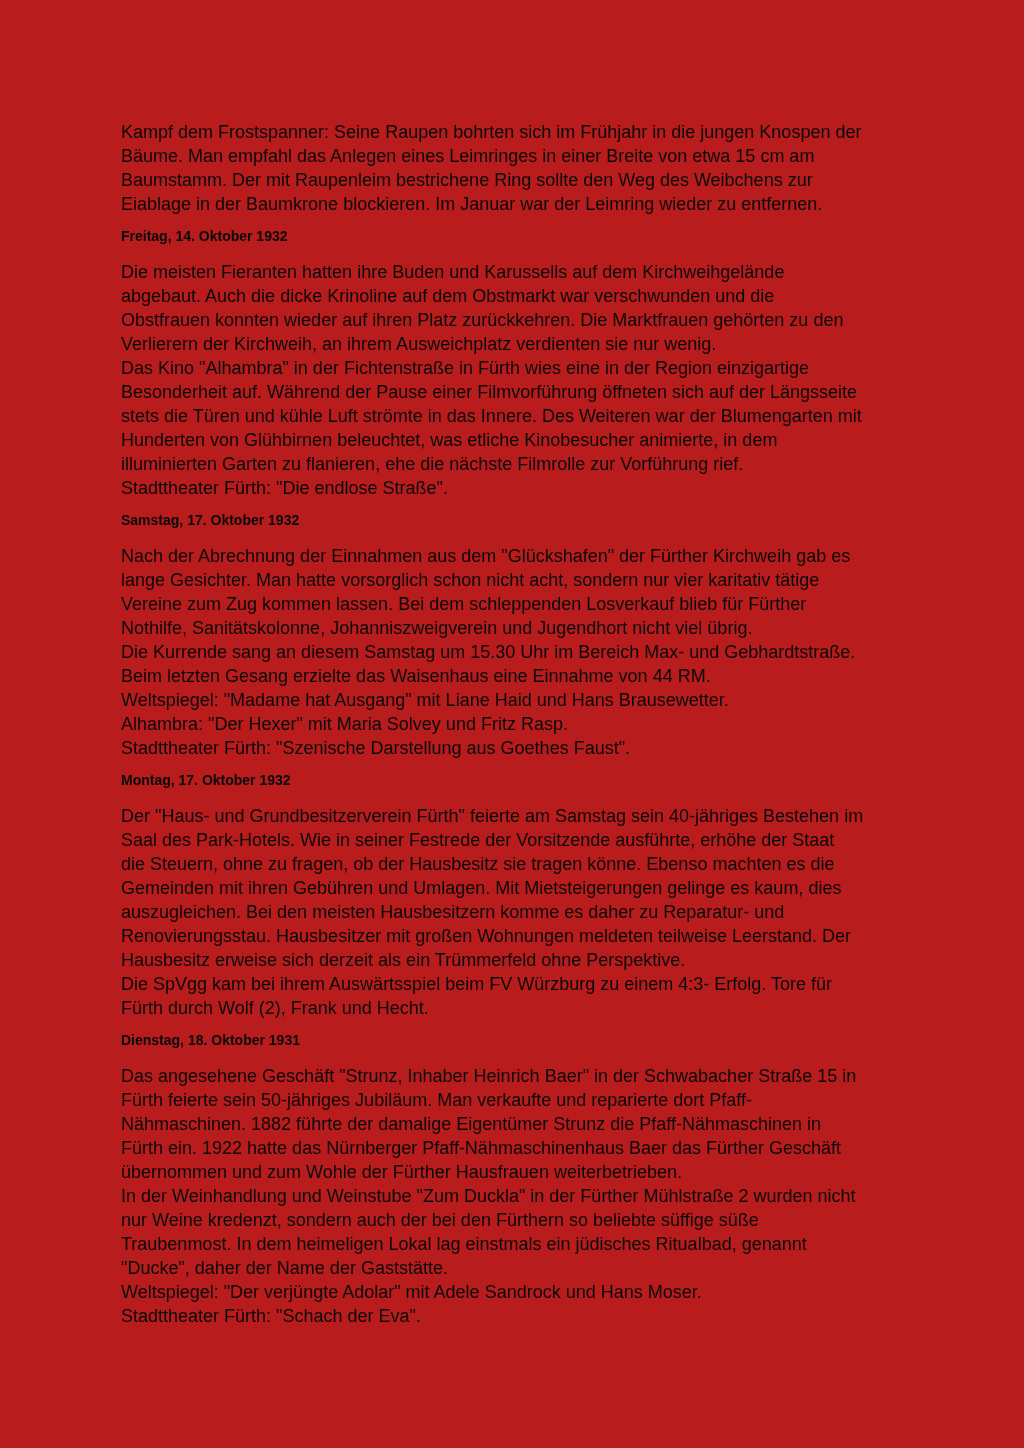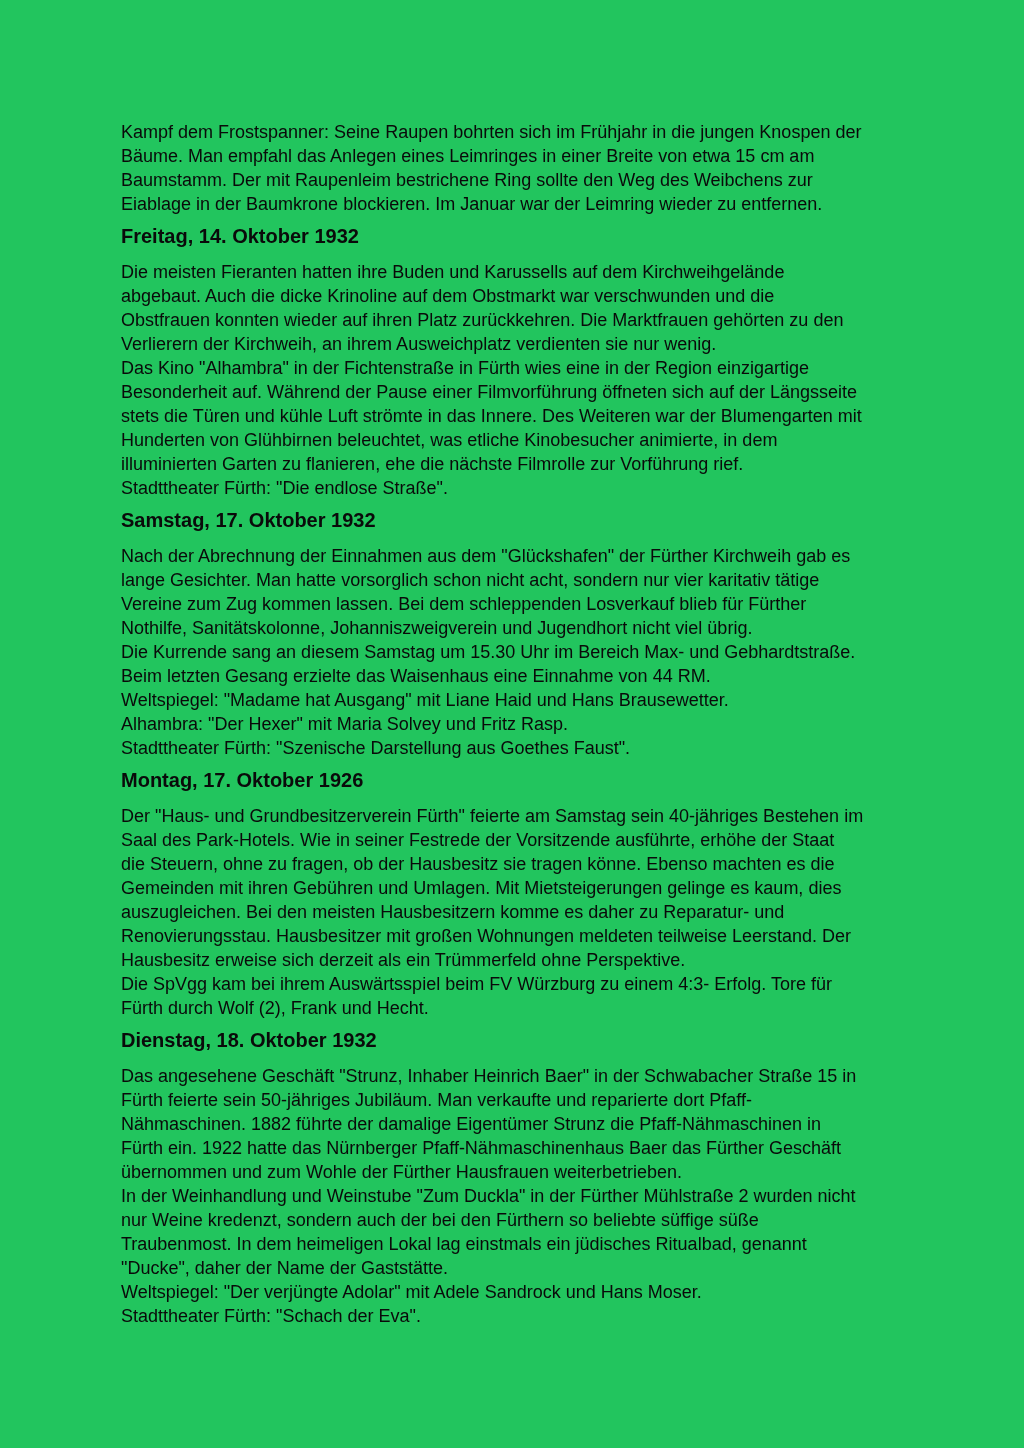--- a/index.html
+++ b/index.html
@@ -10,39 +10,39 @@
   body {
     width: 1024px;
     height: 1448px;
     overflow: hidden;
     position: relative;
     font-family: "Liberation Sans", sans-serif;
   }
   .page {
     position: absolute;
     inset: 0;
-    background: #22c55e;
+    background: #b91c1c;
   }
   .content {
     position: absolute;
     left: 121px;
     top: 120px;
     width: 884px;
   }
   .para {
     margin: 0 0 8px 0;
     font-size: 18px;
     line-height: 24px;
     font-weight: 400;
     color: #0a0a0a;
     white-space: pre-line; 
   }
   .heading {
     margin: 0 0 12px 0;
-    font-size: 20px;
+    font-size: 14px;
     line-height: 24px;
     font-weight: 700;
     color: #0a0a0a;
   }
 </style>
 </head>
 <body>
 
 <div class="page">
   <div class="content">
@@ -75,34 +75,34 @@
 Vereine zum Zug kommen lassen. Bei dem schleppenden Losverkauf blieb für Fürther
 Nothilfe, Sanitätskolonne, Johanniszweigverein und Jugendhort nicht viel übrig.
 Die Kurrende sang an diesem Samstag um 15.30 Uhr im Bereich Max- und Gebhardtstraße.
 Beim letzten Gesang erzielte das Waisenhaus eine Einnahme von 44 RM.
 Weltspiegel: "Madame hat Ausgang" mit Liane Haid und Hans Brausewetter.
 Alhambra: "Der Hexer" mit Maria Solvey und Fritz Rasp.
 Stadttheater Fürth: "Szenische Darstellung aus Goethes Faust".</p>
     </section>
 
     <section>
-      <h2 class="heading">Montag, 17. Oktober 1926</h2>
+      <h2 class="heading">Montag, 17. Oktober 1932</h2>
       <p class="para">Der "Haus- und Grundbesitzerverein Fürth" feierte am Samstag sein 40-jähriges Bestehen im
 Saal des Park-Hotels. Wie in seiner Festrede der Vorsitzende ausführte, erhöhe der Staat
 die Steuern, ohne zu fragen, ob der Hausbesitz sie tragen könne. Ebenso machten es die
 Gemeinden mit ihren Gebühren und Umlagen. Mit Mietsteigerungen gelinge es kaum, dies
 auszugleichen. Bei den meisten Hausbesitzern komme es daher zu Reparatur- und
 Renovierungsstau. Hausbesitzer mit großen Wohnungen meldeten teilweise Leerstand. Der
 Hausbesitz erweise sich derzeit als ein Trümmerfeld ohne Perspektive.
 Die SpVgg kam bei ihrem Auswärtsspiel beim FV Würzburg zu einem 4:3- Erfolg. Tore für
 Fürth durch Wolf (2), Frank und Hecht.</p>
     </section>
 
     <section>
-      <h2 class="heading">Dienstag, 18. Oktober 1932</h2>
+      <h2 class="heading">Dienstag, 18. Oktober 1931</h2>
       <p class="para">Das angesehene Geschäft "Strunz, Inhaber Heinrich Baer" in der Schwabacher Straße 15 in
 Fürth feierte sein 50-jähriges Jubiläum. Man verkaufte und reparierte dort Pfaff-
 Nähmaschinen. 1882 führte der damalige Eigentümer Strunz die Pfaff-Nähmaschinen in
 Fürth ein. 1922 hatte das Nürnberger Pfaff-Nähmaschinenhaus Baer das Fürther Geschäft
 übernommen und zum Wohle der Fürther Hausfrauen weiterbetrieben.
 In der Weinhandlung und Weinstube "Zum Duckla" in der Fürther Mühlstraße 2 wurden nicht
 nur Weine kredenzt, sondern auch der bei den Fürthern so beliebte süffige süße
 Traubenmost. In dem heimeligen Lokal lag einstmals ein jüdisches Ritualbad, genannt
 "Ducke", daher der Name der Gaststätte.
 Weltspiegel: "Der verjüngte Adolar" mit Adele Sandrock und Hans Moser.

